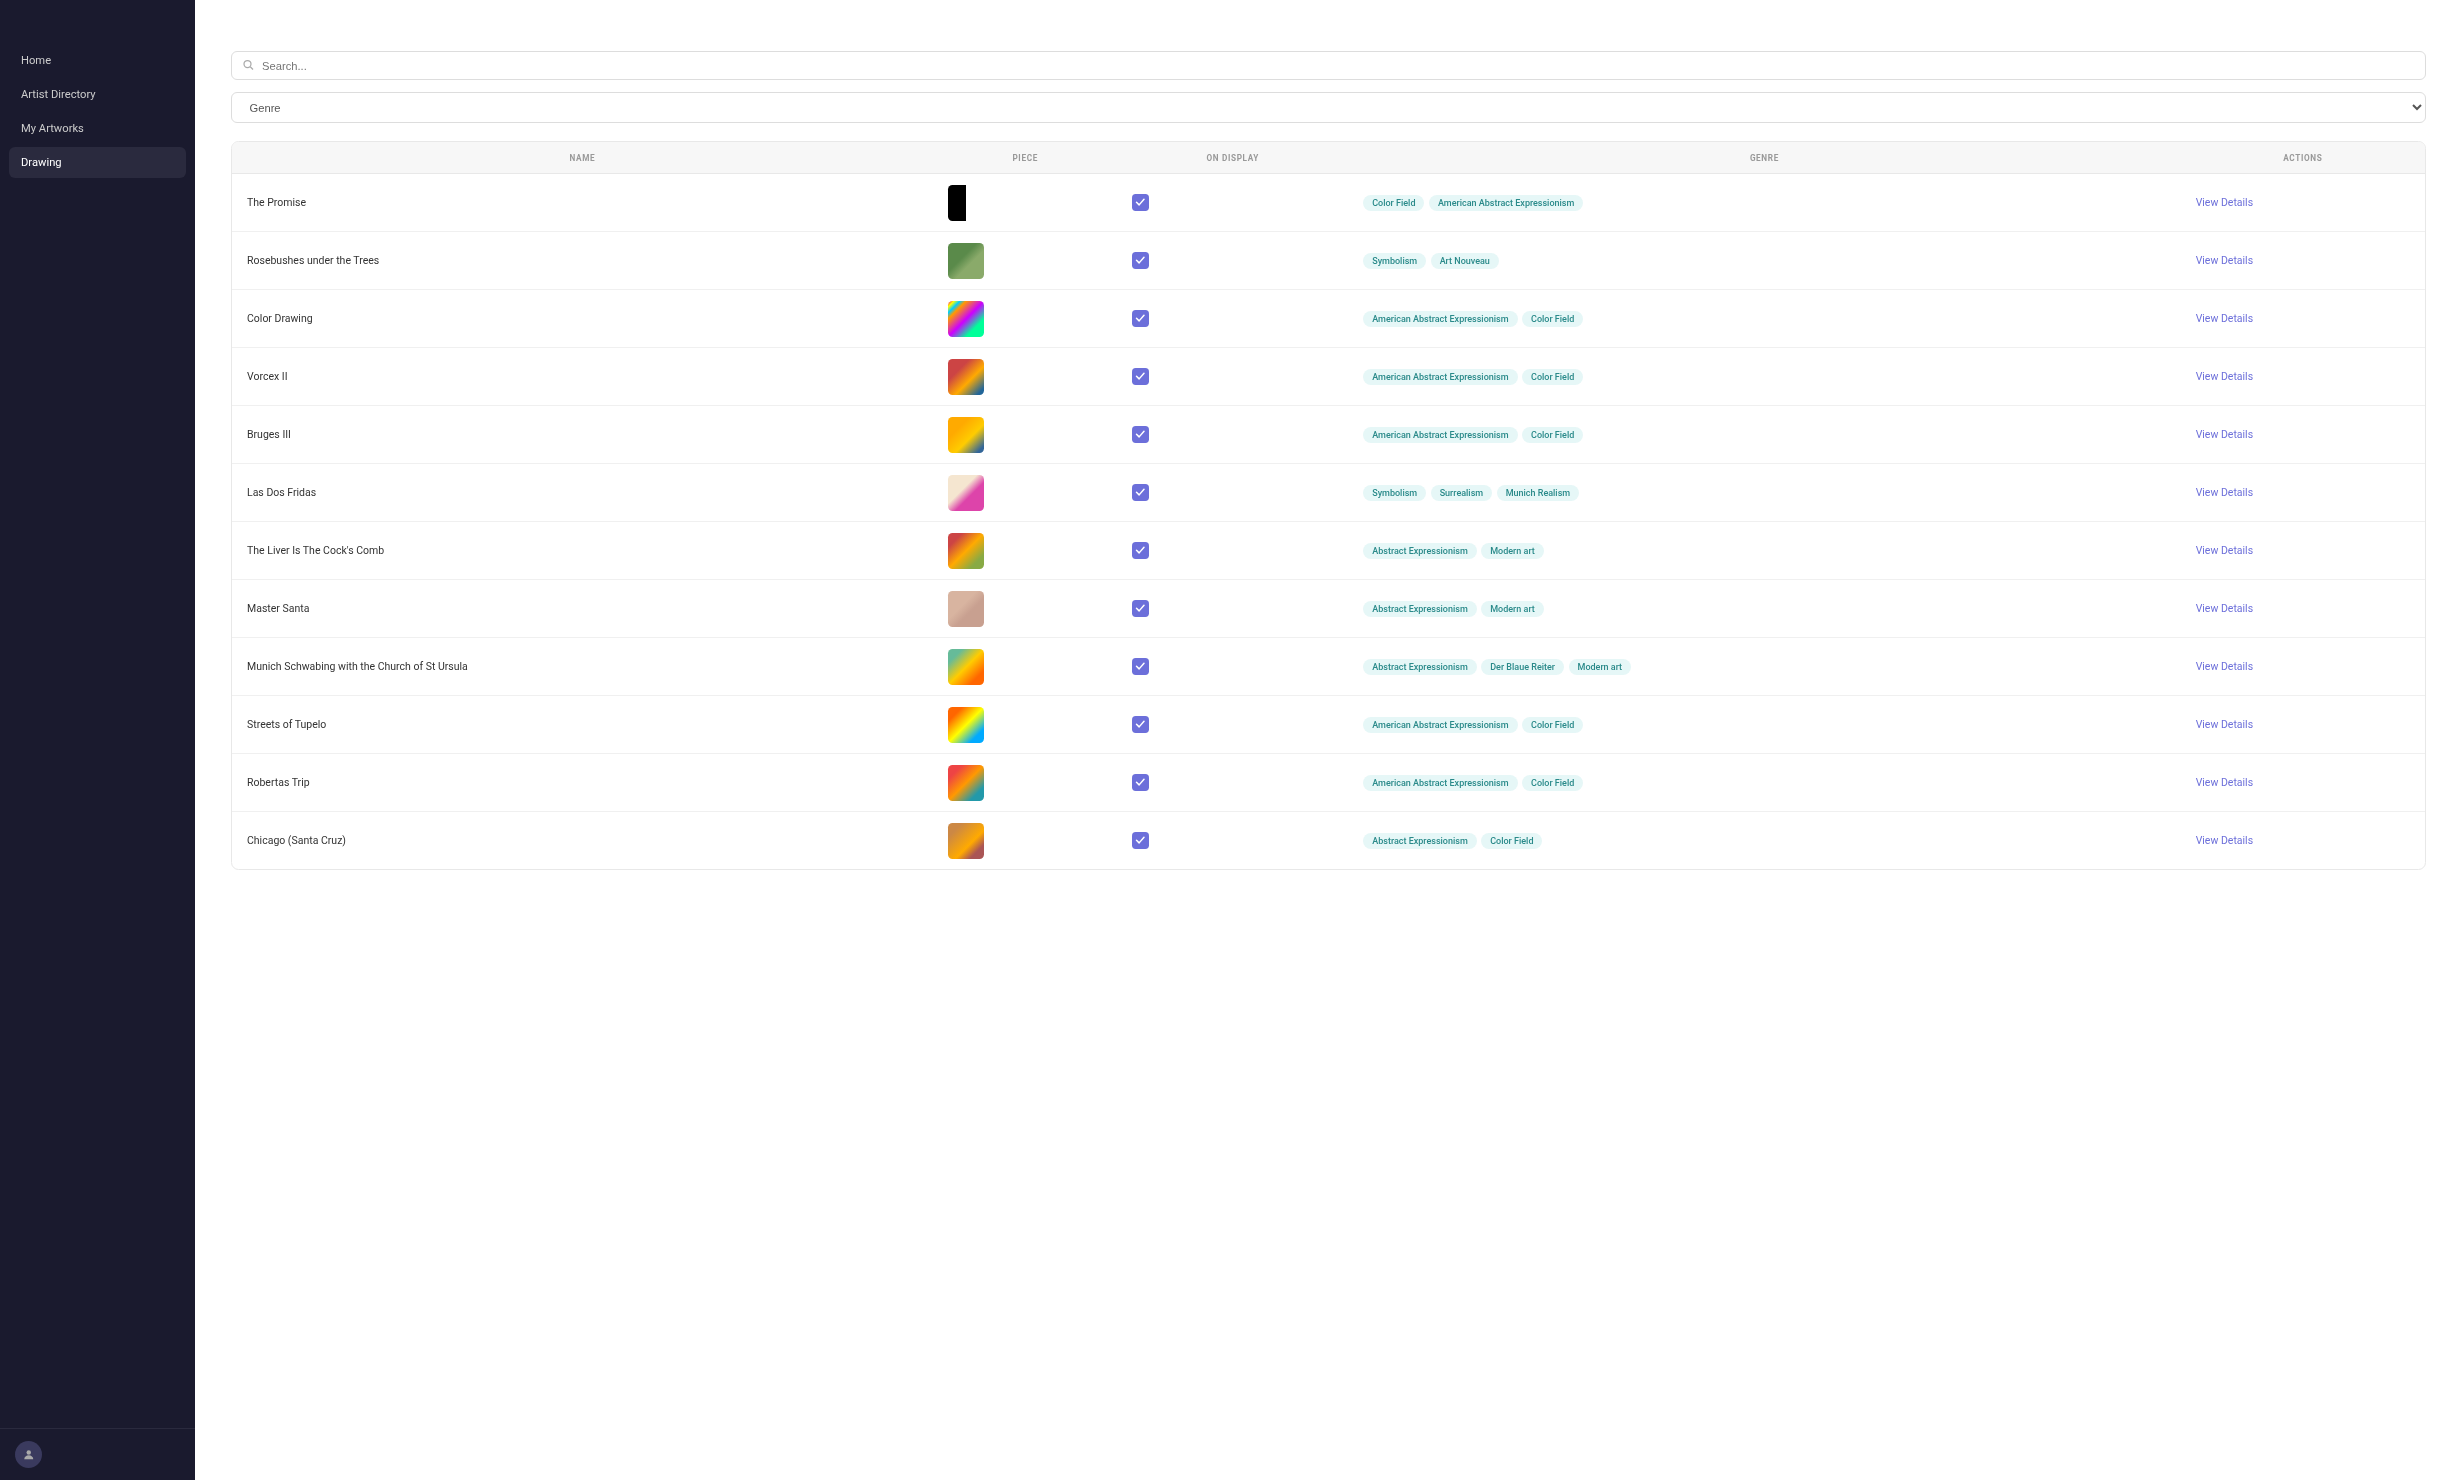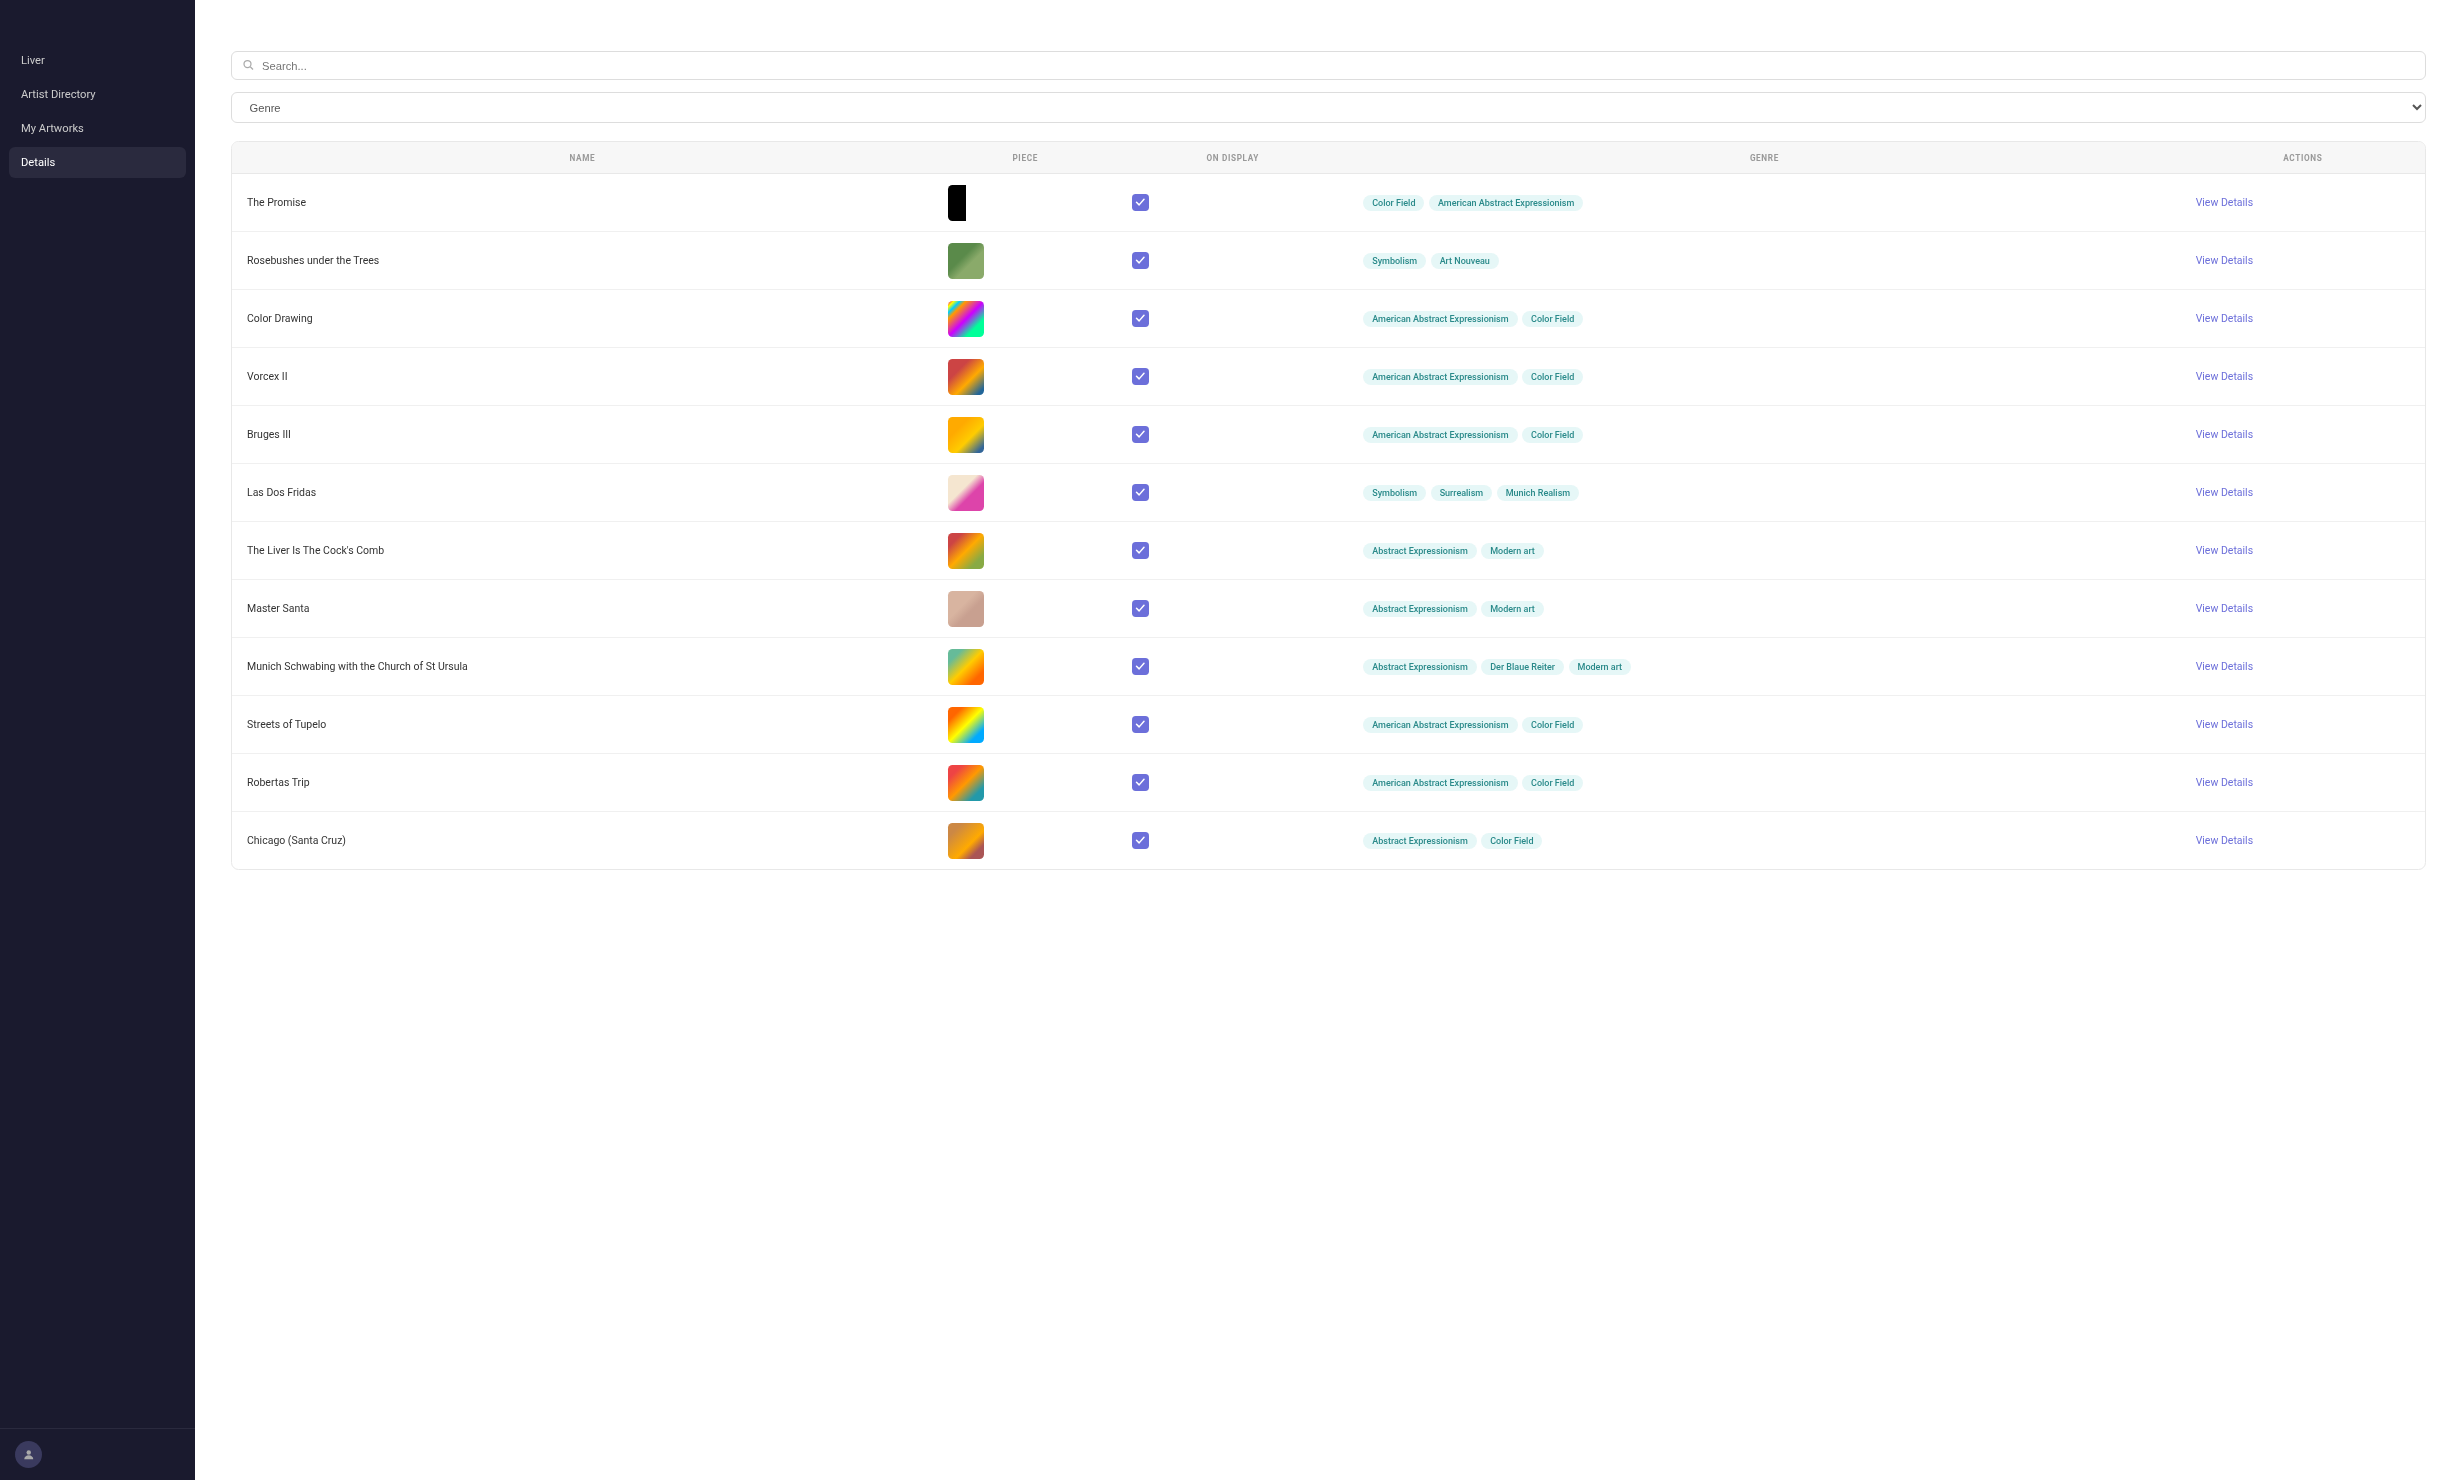--- a/index.html
+++ b/index.html
@@ -224,24 +224,24 @@
   </style>
 </head>
 <body>
 
 <nav class="sidebar">
   <div class="sidebar-header">
     <span class="sidebar-logo"></span>
     <button class="sidebar-collapse-btn"></button>
   </div>
   <div class="sidebar-nav" id="sidebar-nav">
-      <a class="sidebar-nav-item" href="#">Liver</a>
+      <a class="sidebar-nav-item" href="#">Home</a>
       <a class="sidebar-nav-item" href="#">Artist Directory</a>
       <a class="sidebar-nav-item" href="#">My Artworks</a>
-      <a class="sidebar-nav-item active" href="#">Details</a>
+      <a class="sidebar-nav-item active" href="#">Drawing</a>
     </div>
   <div class="sidebar-user">
     <div class="user-avatar">
       <svg width="13.5" height="13.5" viewBox="0 0 24 24" fill="#aaa">
           <circle cx="12" cy="8" r="4"></circle>
           <path d="M4 20c0-4 3.6-7 8-7s8 3 8 7"></path>
         </svg>
     </div>
     <span class="user-email"></span>
   </div>

